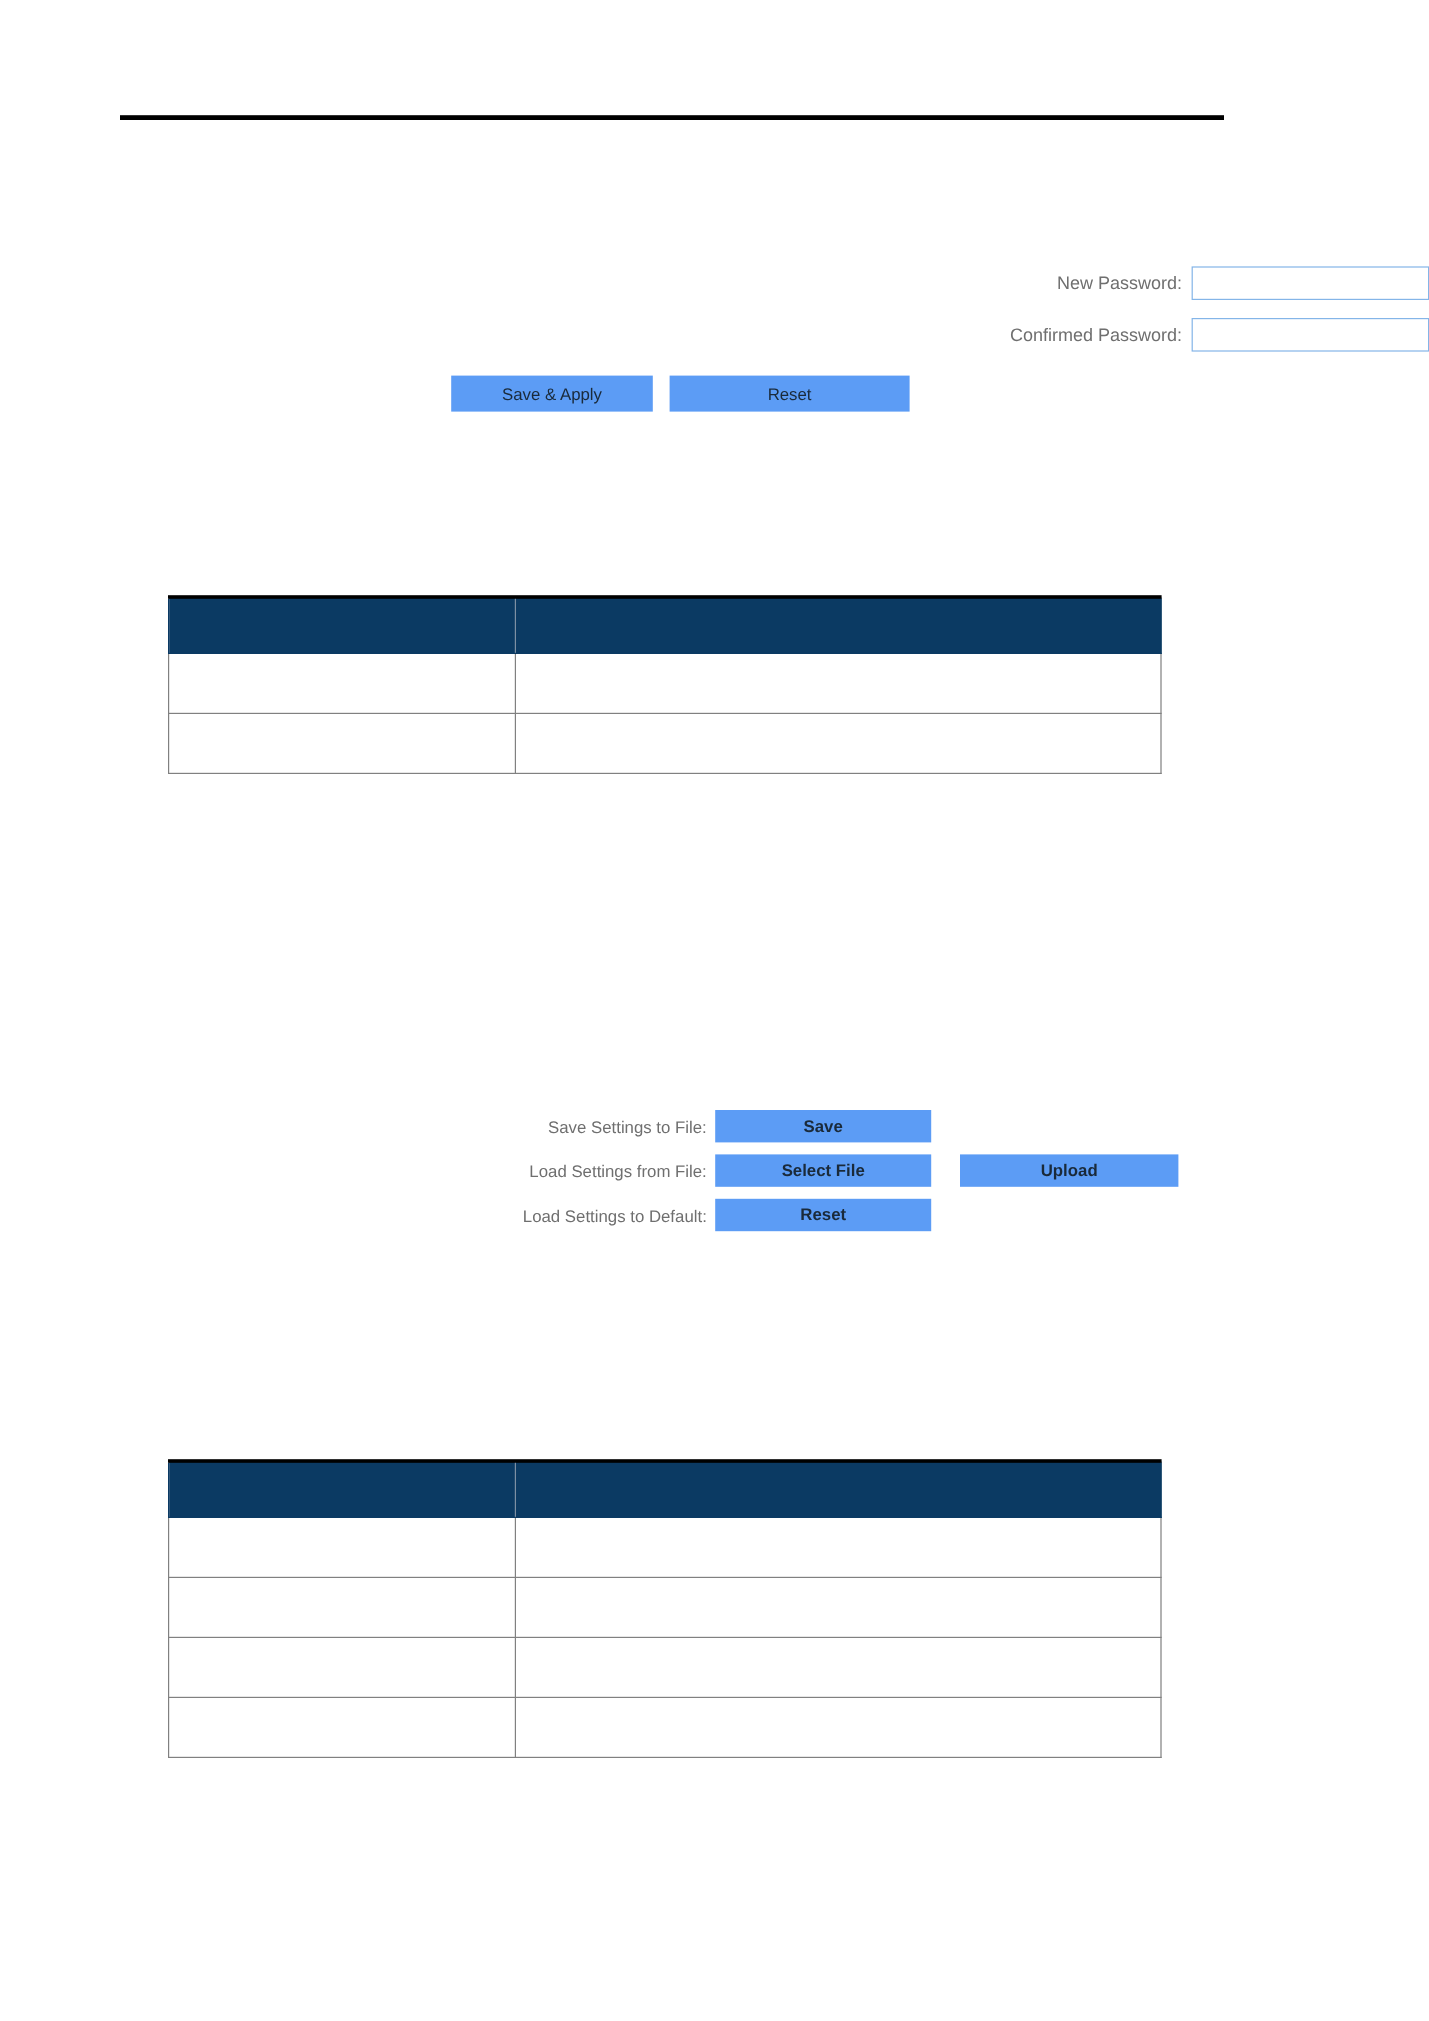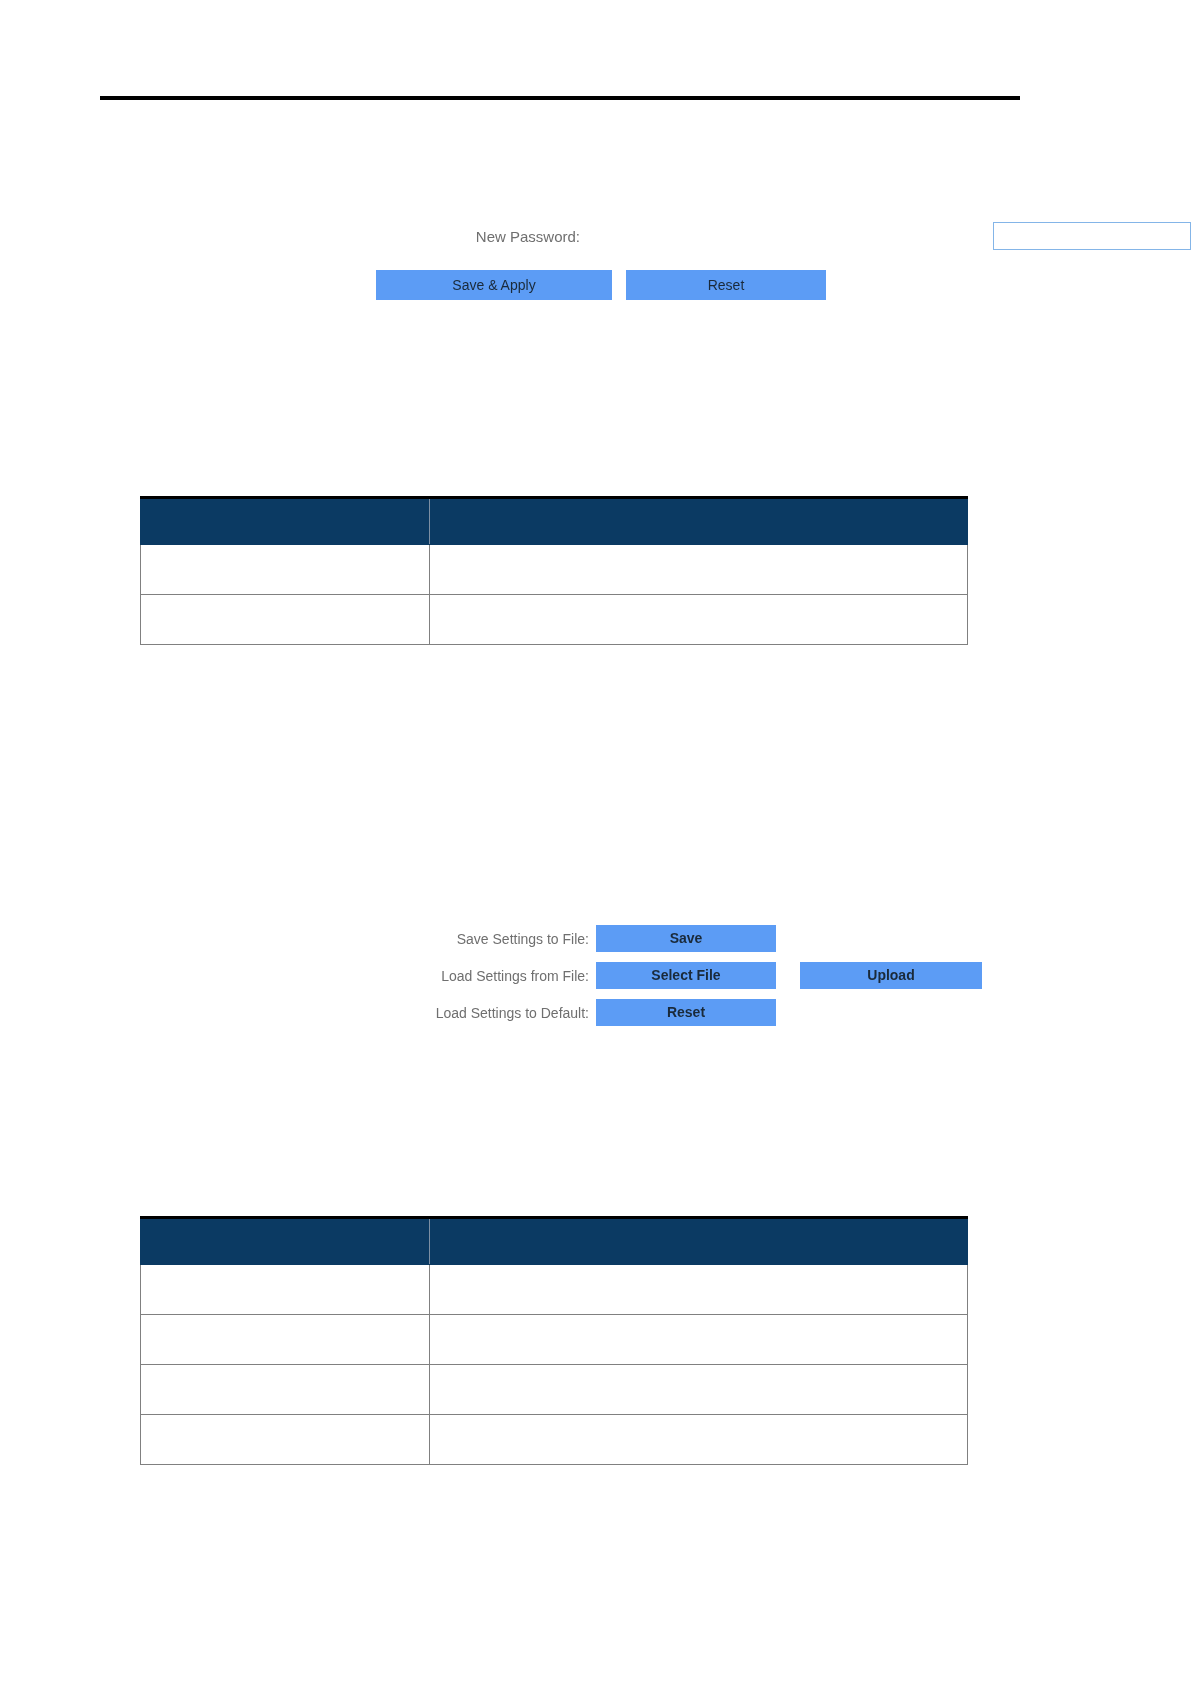--- a/index.html
+++ b/index.html
@@ -28,21 +28,21 @@
   
   .password-form {
     position: absolute;
     left: 0;
     top: 222px;
     width: 1191px;
   }
   .form-row {
     display: flex;
     align-items: center;
-    justify-content: space-between;
+    justify-content: flex-end;
     margin-bottom: 15px;
     padding-left: 380px;
   }
   .form-label {
     width: 200px;
     text-align: right;
     padding-right: 8px;
     font-size: 15px;
     color: #6f6f6f;
     font-family: "Liberation Sans", sans-serif;
@@ -72,21 +72,21 @@
     border: none;
     color: #1a2a3a;
     font-size: 14px;
     font-family: "Liberation Sans", sans-serif;
     height: 30px;
     cursor: pointer;
     text-align: center;
     line-height: 30px;
     padding: 0;
   }
-  .btn-save-apply { width: 236px; }
+  .btn-save-apply { width: 168px; }
   .btn-reset-top  { width: 200px; }
 
   
   .desc-table {
     position: absolute;
     left: 140px;
     width: 828px;
     border-collapse: collapse;
     table-layout: fixed;
   }
@@ -165,20 +165,24 @@
 
 <div class="top-rule"></div>
 
 <div class="password-form">
 
   <div class="form-row">
     <div class="form-label">New Password:</div>
     <input class="form-input" type="password" value="" style="">
   </div>
 
+  <div class="form-row">
+    <div class="form-label">Confirmed Password:</div>
+    <input class="form-input" type="password" value="" style="">
+  </div>
 
   <div class="button-row">
     <button class="btn btn-save-apply">Save &amp; Apply</button>
     <button class="btn btn-reset-top">Reset</button>
   </div>
 
 </div>
 
 <table class="desc-table table-one">
   <thead>

